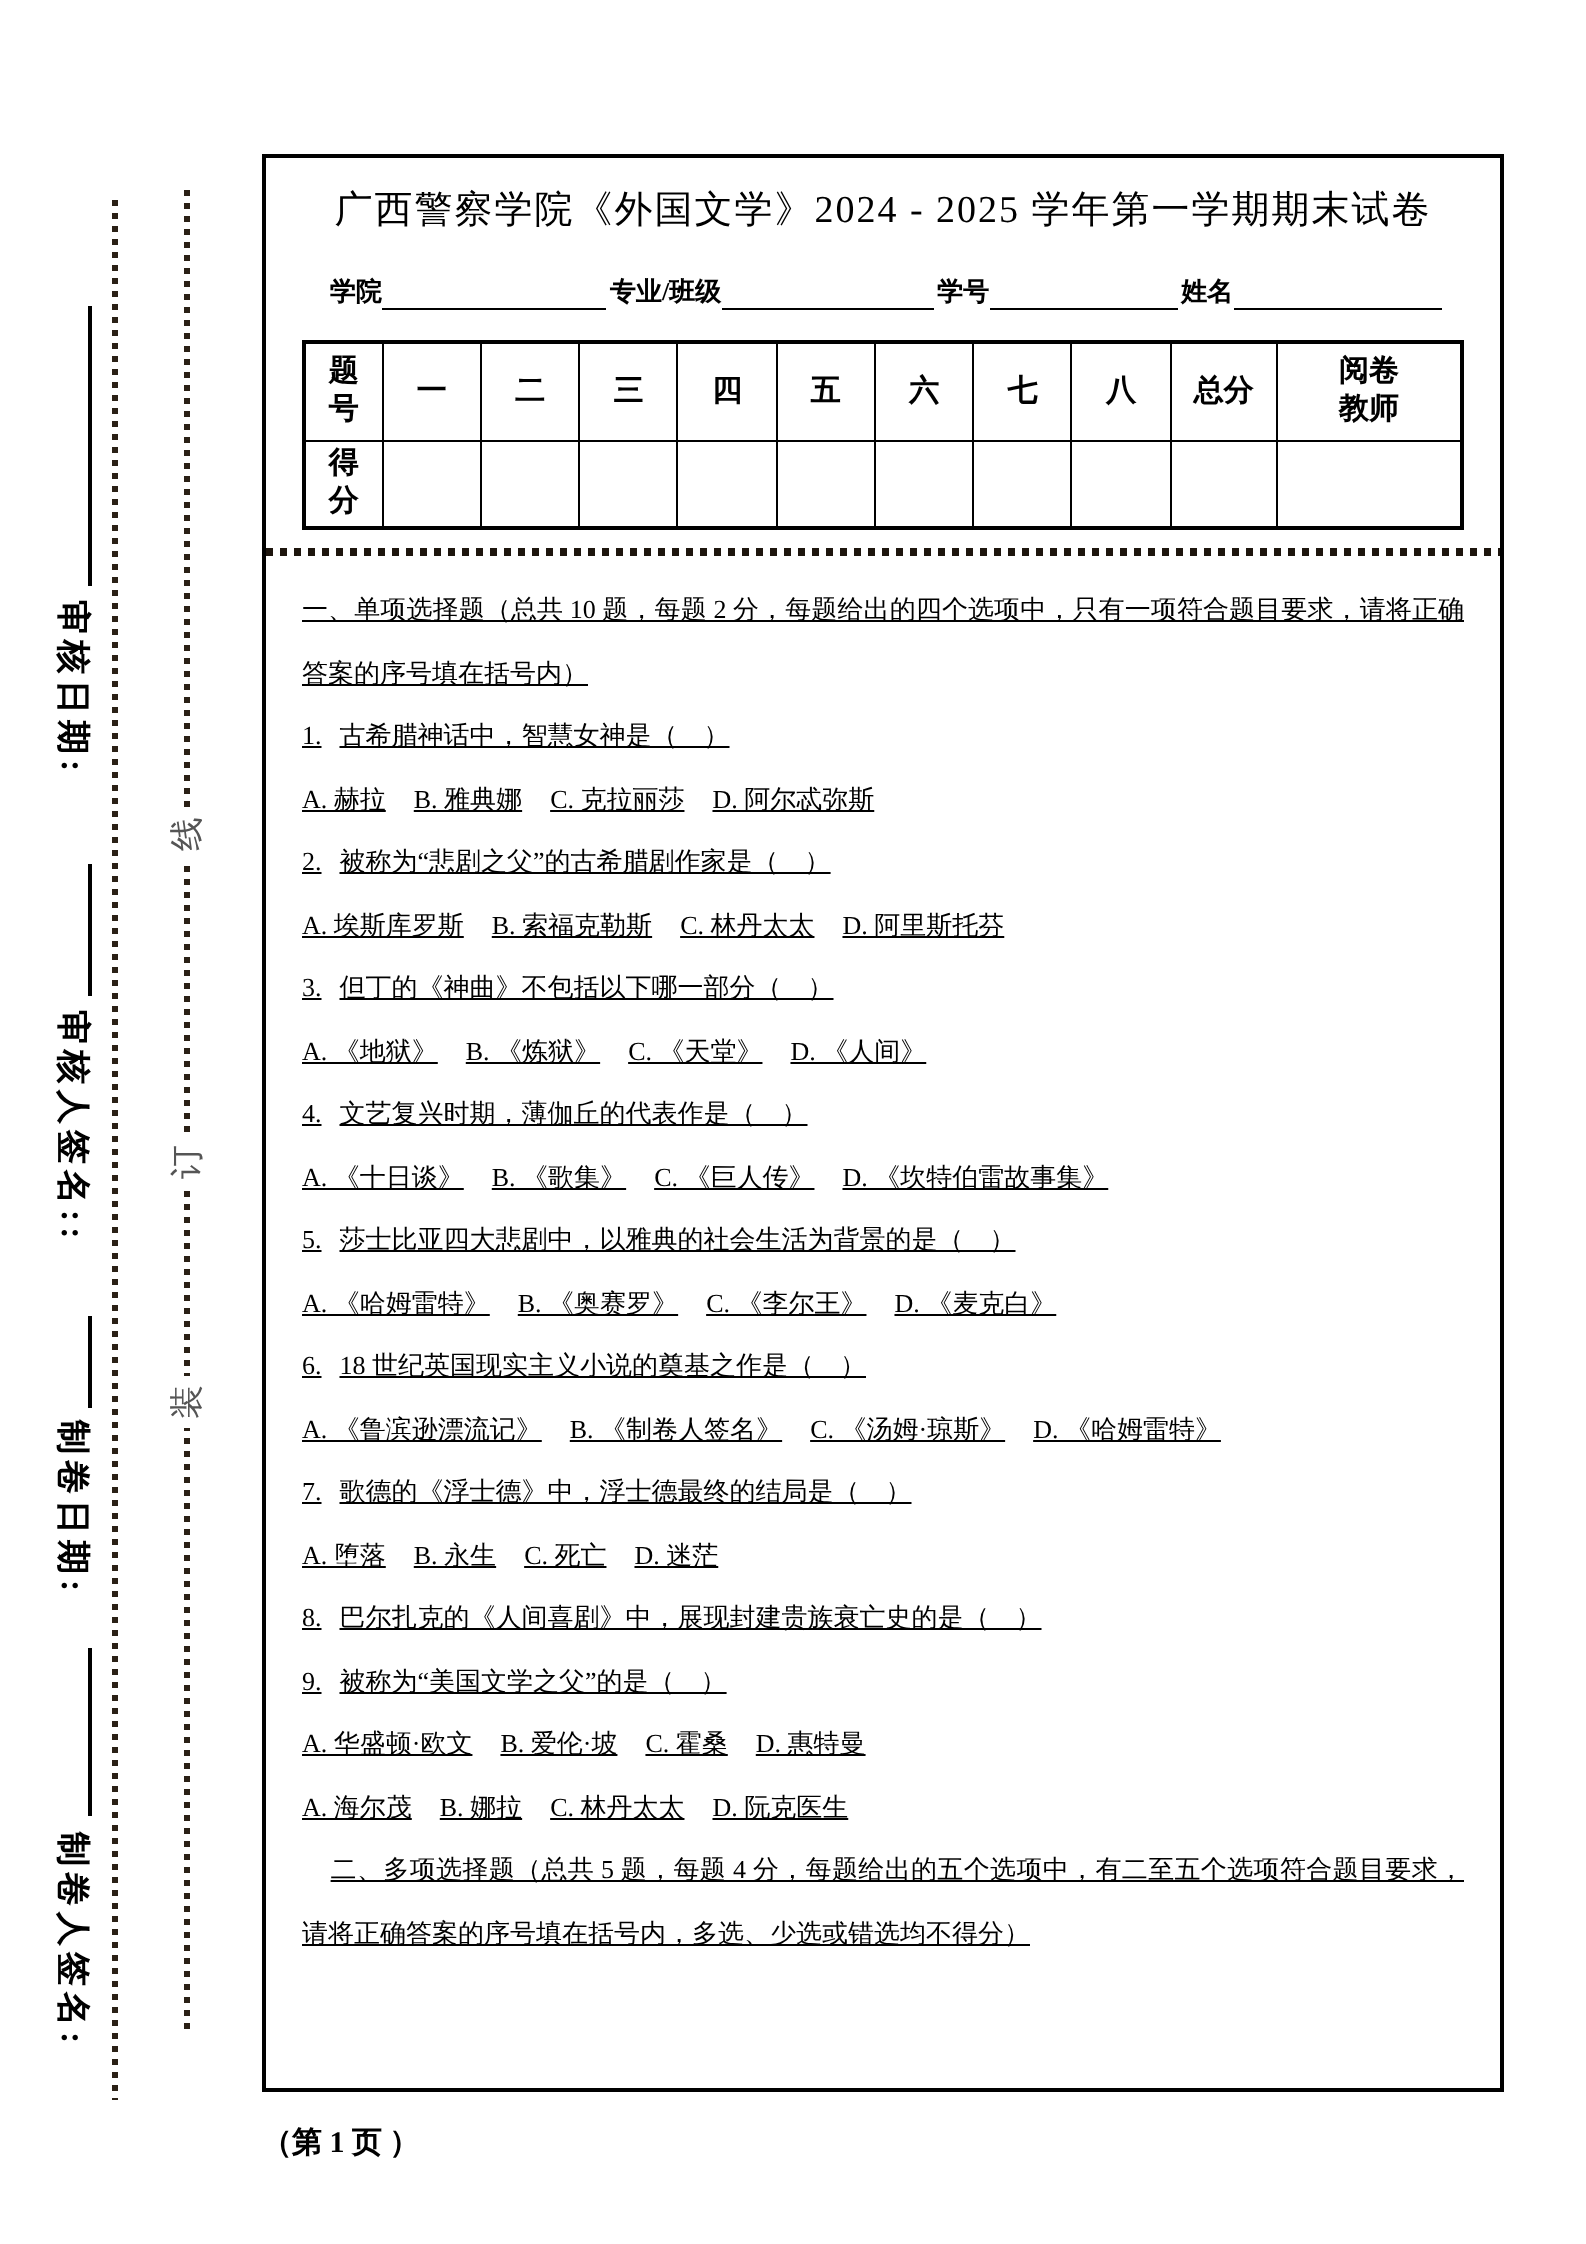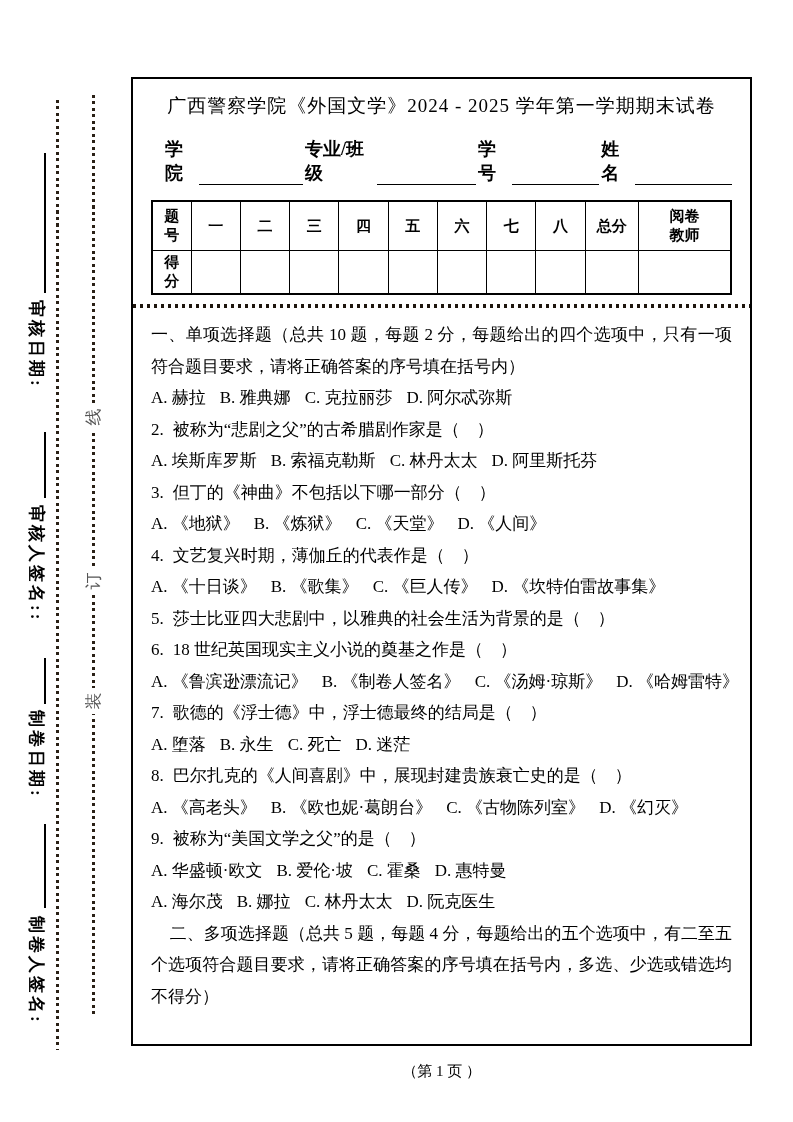--- a/index.html
+++ b/index.html
@@ -45,21 +45,21 @@
   .title{
     text-align:center;
     font-size:19px;font-weight:normal;
     letter-spacing:1px;
     line-height:30px;
     white-space:nowrap;
   }
   .fields{
     margin-top:16px;
     display:flex;align-items:flex-end;
-    font-size:18px;font-weight:bold;
+    font-size:13px;font-weight:bold;
     padding-left:14px;
   }
   .fields .blank{
     display:inline-block;height:17px;
     border-bottom:1.6px solid #000;
   }
   .b1{width:112px;} .b2{width:106px;} .b3{width:94px;} .b4{width:104px;}
   .fields .gap{width:2px;}
   table.score{
     margin-top:15px;
@@ -82,32 +82,33 @@
   col.c-q{width:49px;}
   col.c-total{width:53px;}
   col.c-grader{width:92px;}
   .dotted-sep{
     margin:9px -18px 0 -18px;
     height:4px;
     background:repeating-linear-gradient(to right,#1d150d 0 3.5px,transparent 3.5px 7px);
   }
   .body-text{
     margin-top:11px;
-    font-size:17px;
+    font-size:13px;
     line-height:31.5px;
+    text-decoration:underline;
   }
   .body-text p{margin:0;overflow:hidden;white-space:nowrap;}
   .body-text p.wrap{white-space:normal;text-align:justify;}
   .body-text p.indent{text-indent:1.1em;}
   .qnum{margin-right:9px;}
   .opt+.opt{margin-left:14px;}
   .footer{
     position:absolute;left:131px;top:1062px;width:621px;
-    text-align:center;
-    font-size:15px;font-weight:normal;
+    text-align:left;
+    font-size:15px;font-weight:bold;
   }
 </style>
 </head>
 <body>
 
 <div class="page">
 
   <div class="sig-line" style="top:153px;height:140px;"></div>
   <div class="v-label" style="top:300px;">审核日期:</div>
 
@@ -191,41 +192,42 @@
       </tr>
     </tbody>
       </table>
 
     <div class="dotted-sep"></div>
 
     <div class="body-text">
 
       <p class="wrap">一、单项选择题（总共 10 题，每题 2 分，每题给出的四个选项中，只有一项符合题目要求，请将正确答案的序号填在括号内）</p>
 
+      <p><span class="qnum">1.</span><span>古希腊神话中，智慧女神是（　）</span></p>
       <p><span class="opt">A.  赫拉</span><span class="opt">B.  雅典娜</span><span class="opt">C.  克拉丽莎</span><span class="opt">D.  阿尔忒弥斯</span></p>
 
       <p><span class="qnum">2.</span><span>被称为“悲剧之父”的古希腊剧作家是（　）</span></p>
       <p><span class="opt">A.  埃斯库罗斯</span><span class="opt">B.  索福克勒斯</span><span class="opt">C.  林丹太太</span><span class="opt">D.  阿里斯托芬</span></p>
 
       <p><span class="qnum">3.</span><span>但丁的《神曲》不包括以下哪一部分（　）</span></p>
       <p><span class="opt">A.  《地狱》</span><span class="opt">B.  《炼狱》</span><span class="opt">C.  《天堂》</span><span class="opt">D.  《人间》</span></p>
 
       <p><span class="qnum">4.</span><span>文艺复兴时期，薄伽丘的代表作是（　）</span></p>
       <p><span class="opt">A.  《十日谈》</span><span class="opt">B.  《歌集》</span><span class="opt">C.  《巨人传》</span><span class="opt">D.  《坎特伯雷故事集》</span></p>
 
       <p><span class="qnum">5.</span><span>莎士比亚四大悲剧中，以雅典的社会生活为背景的是（　）</span></p>
+      <p><span class="opt">A.  《哈姆雷特》</span><span class="opt">B.  《奥赛罗》</span><span class="opt">C.  《李尔王》</span><span class="opt">D.  《麦克白》</span></p>
 
       <p><span class="qnum">6.</span><span>18 世纪英国现实主义小说的奠基之作是（　）</span></p>
       <p><span class="opt">A.  《鲁滨逊漂流记》</span><span class="opt">B.  《制卷人签名》</span><span class="opt">C.  《汤姆·琼斯》</span><span class="opt">D.  《哈姆雷特》</span></p>
 
       <p><span class="qnum">7.</span><span>歌德的《浮士德》中，浮士德最终的结局是（　）</span></p>
       <p><span class="opt">A.  堕落</span><span class="opt">B.  永生</span><span class="opt">C.  死亡</span><span class="opt">D.  迷茫</span></p>
 
       <p><span class="qnum">8.</span><span>巴尔扎克的《人间喜剧》中，展现封建贵族衰亡史的是（　）</span></p>
-      <p><span class="opt">A.  《高老头》</span><span class="opt">B.  《欧也妮·葛朗台》</span><span class="opt">C.  《古物陈列室》</span><span class="opt">D.  《幻灭》</span></p>
 
       <p><span class="qnum">9.</span><span>被称为“美国文学之父”的是（　）</span></p>
       <p><span class="opt">A.  华盛顿·欧文</span><span class="opt">B.  爱伦·坡</span><span class="opt">C.  霍桑</span><span class="opt">D.  惠特曼</span></p>
 
       <p><span class="opt">A.  海尔茂</span><span class="opt">B.  娜拉</span><span class="opt">C.  林丹太太</span><span class="opt">D.  阮克医生</span></p>
 
       <p class="wrap indent">二、多项选择题（总共 5 题，每题 4 分，每题给出的五个选项中，有二至五个选项符合题目要求，请将正确答案的序号填在括号内，多选、少选或错选均不得分）</p>
 
     </div>
   </div>

